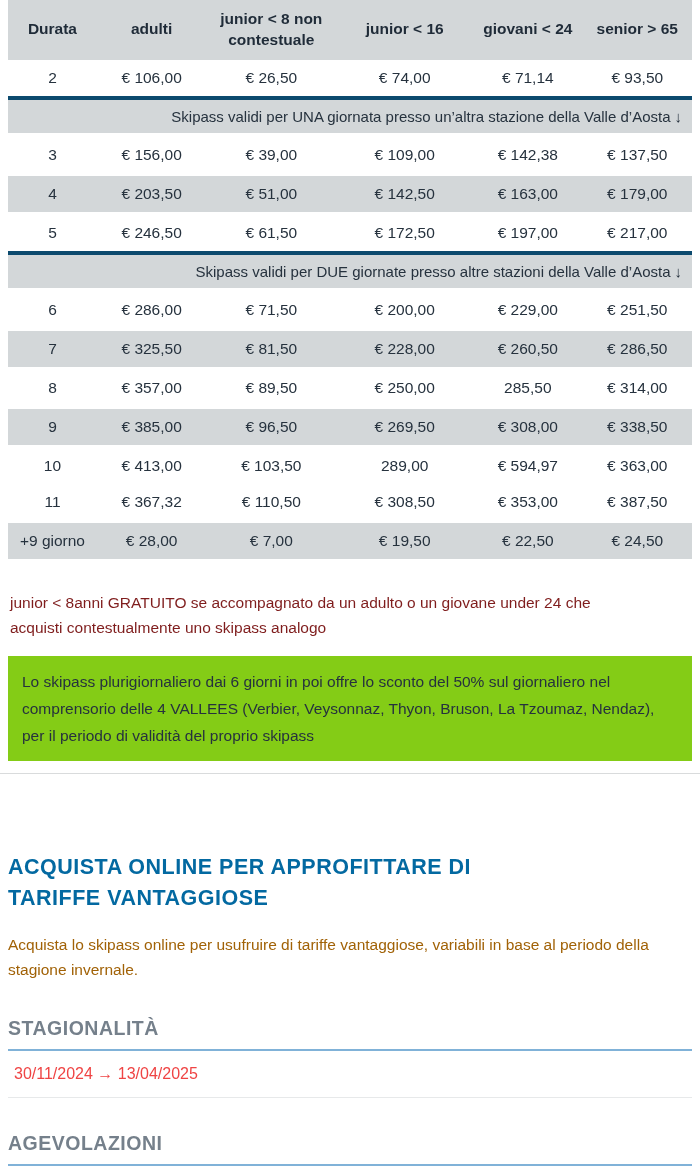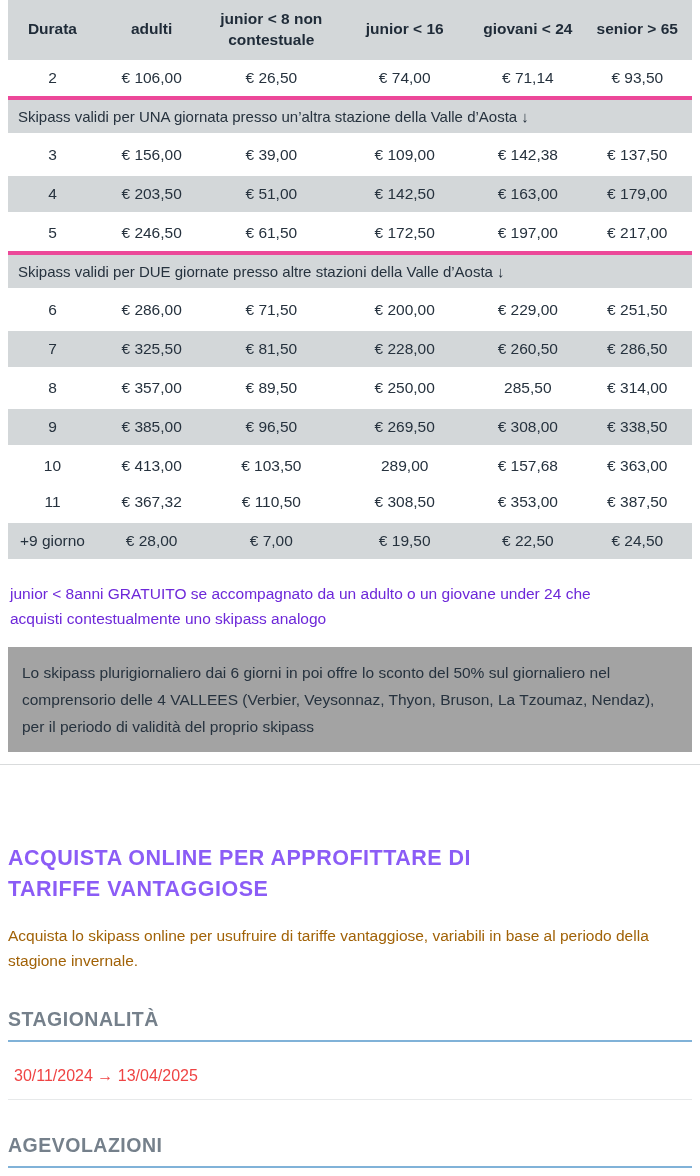--- a/index.html
+++ b/index.html
@@ -35,71 +35,71 @@
     padding:9px 6px;
     background:#ffffff;
   }
   table.price tr.shaded td.data {
     background:#d3d7d9;
     border-top:3px solid #ffffff;
     border-bottom:3px solid #ffffff;
   }
   table.price td.section {
     background:#d3d7d9;
-    text-align:left;
+    text-align:right;
     padding:8px 10px;
     font-size:15px;
-    border-top:4px solid #ec4899;
+    border-top:4px solid #0c4a6e;
     border-bottom:4px solid #ffffff;
     cursor:pointer;
   }
   td.section .arrow { margin-left:4px; }
 
   
   .note {
-    margin:19px 2px 0;
+    margin:28px 2px 0;
     font-size:15.5px;
     line-height:1.62;
-    color:#6d28d9;
+    color:#7f1d1d;
     max-width:620px;
   }
   .discount-box {
     margin-top:16px;
-    background:#a3a3a3;
+    background:#84cc16;
     padding:12px 14px;
     font-size:15.5px;
     line-height:1.75;
     color:#26323e;
   }
   hr.divider {
     border:none;
     border-top:1px solid #d9dbdc;
     margin:12px -8px 0;
   }
 
   
   h2.promo-heading {
     margin:78px 0 0;
     font-size:21.5px;
     font-weight:bold;
     letter-spacing:.5px;
     line-height:1.42;
-    color:#8b5cf6;
+    color:#0369a1;
     max-width:560px;
     text-transform:uppercase;
   }
   p.promo-body {
     margin:20px 0 0;
     font-size:15.5px;
     line-height:1.6;
     color:#a16207;
     max-width:672px;
   }
   h3.sec-heading {
-    margin:34px 0 12px;
+    margin:34px 0 1px;
     font-size:19.5px;
     font-weight:bold;
     letter-spacing:.5px;
     color:#75808b;
     text-transform:uppercase;
     padding-bottom:9px;
     border-bottom:2px solid #80b2d8;
   }
   .season-row {
     padding:13px 6px 14px;
@@ -201,21 +201,21 @@
           <td class="data">€ 96,50</td>
           <td class="data">€ 269,50</td>
           <td class="data">€ 308,00</td>
           <td class="data">€ 338,50</td>
         </tr>
         <tr>
           <td class="data">10</td>
           <td class="data">€ 413,00</td>
           <td class="data">€ 103,50</td>
           <td class="data">289,00</td>
-          <td class="data">€ 157,68</td>
+          <td class="data">€ 594,97</td>
           <td class="data">€ 363,00</td>
         </tr>
         <tr>
           <td class="data">11</td>
           <td class="data">€ 367,32</td>
           <td class="data">€ 110,50</td>
           <td class="data">€ 308,50</td>
           <td class="data">€ 353,00</td>
           <td class="data">€ 387,50</td>
         </tr>

